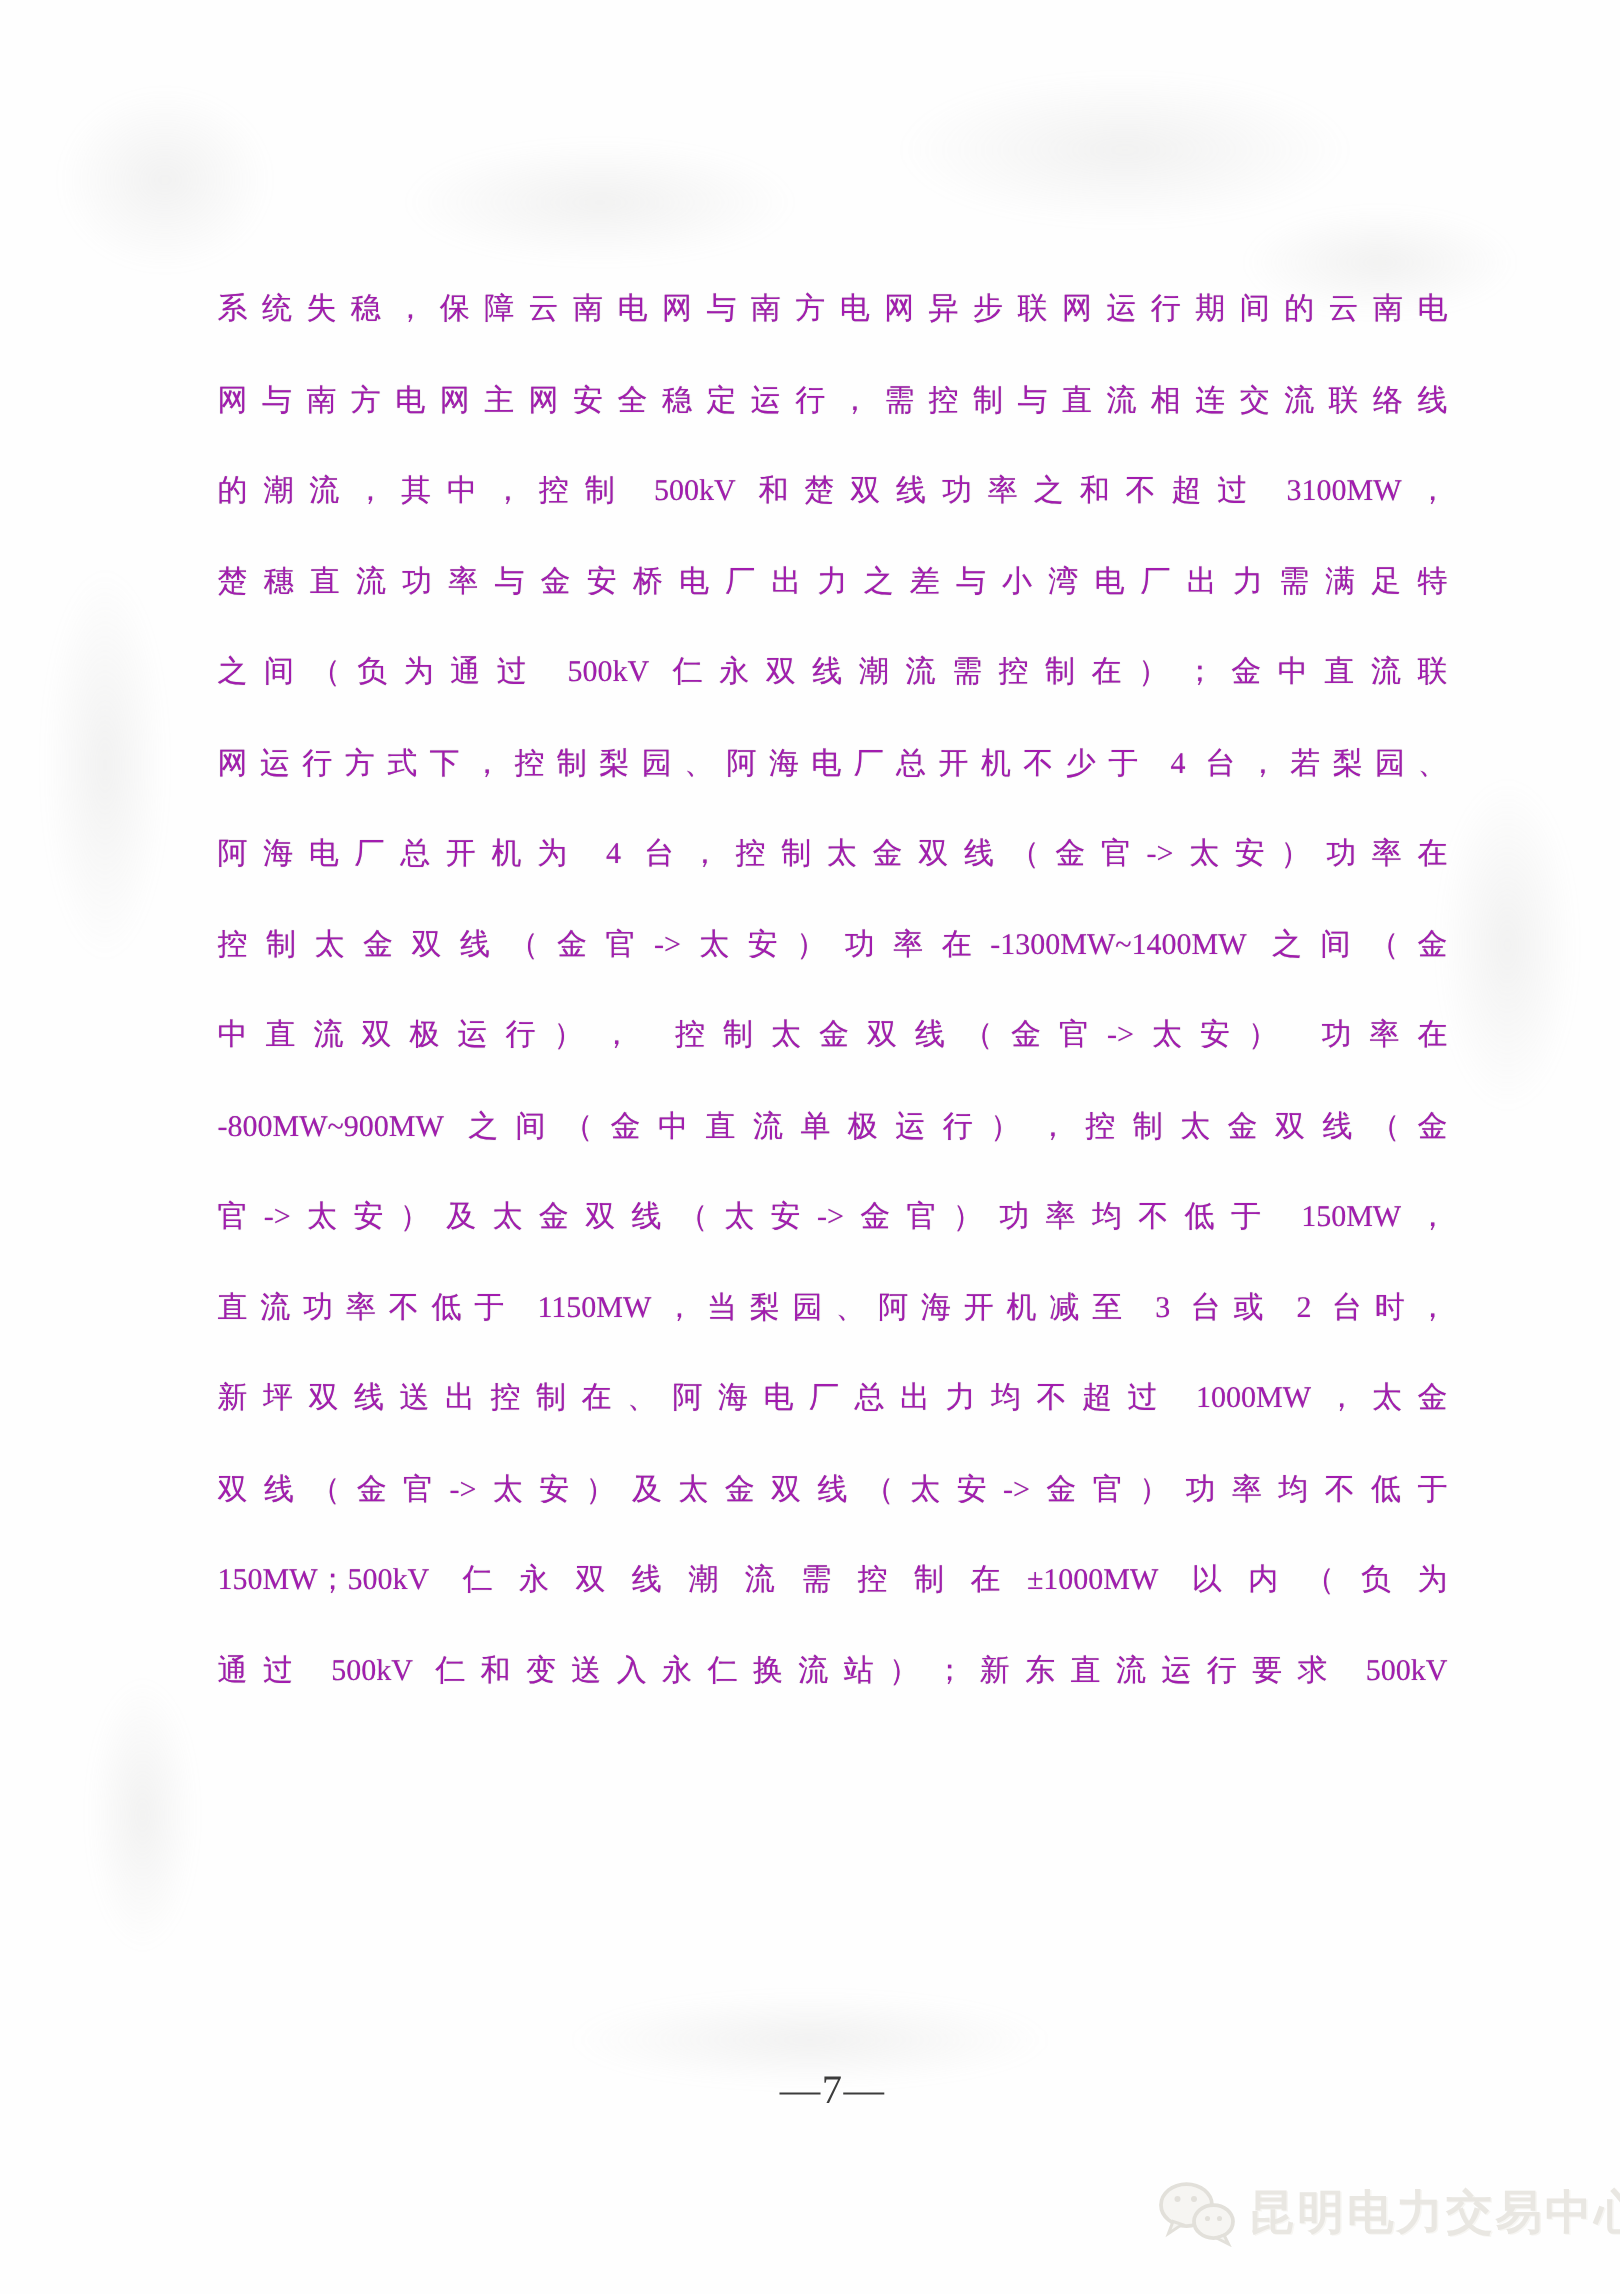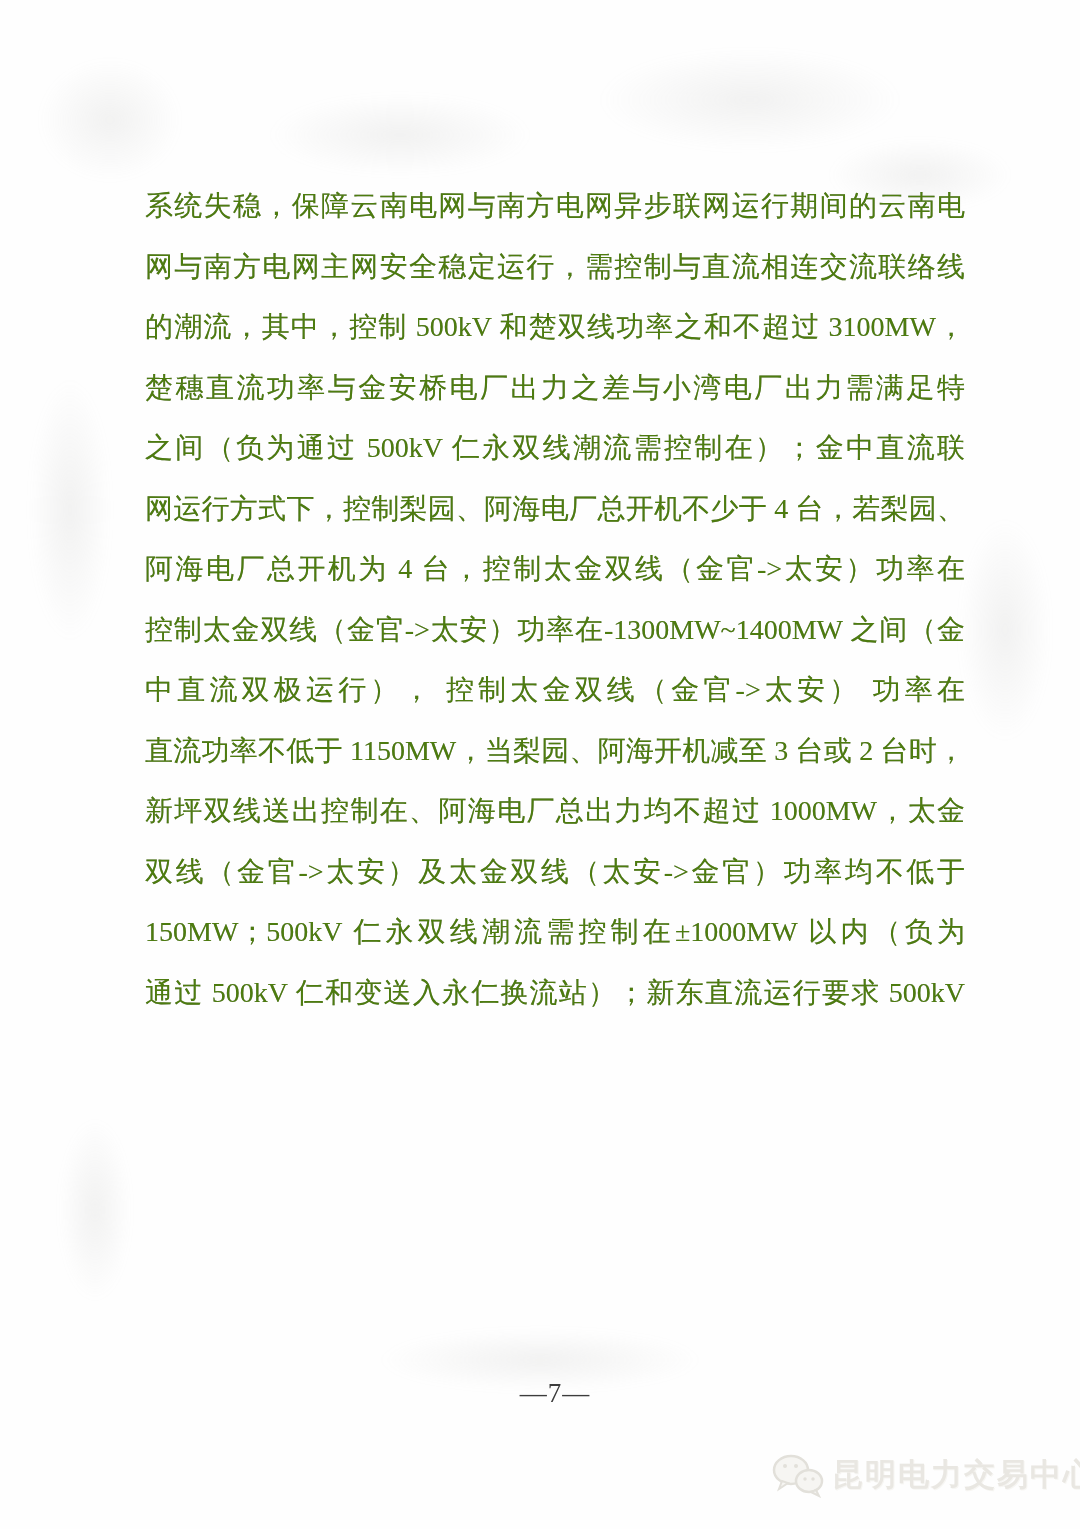--- a/index.html
+++ b/index.html
@@ -36,24 +36,24 @@
   .g7 { left: 380px; top: 1330px;width: 320px; height: 60px;  }
   .g8 { left: 60px;  top: 1120px;width: 70px;  height: 180px; }
 
   .text-block {
     position: absolute;
     left: 145px;
     top: 176px;
     width: 820px;
   }
   .doc-line {
-    font-size: 28px;
+    font-size: 20px;
     height: 60.5px;
     line-height: 60.5px;
-    color: #4d7c0f;
+    color: #a21caf;
     white-space: nowrap;
     text-align: justify;
     text-align-last: justify;
     text-shadow: 0 0 0.6px rgba(40,40,40,0.45);
   }
   .page-number {
     position: absolute;
     left: 145px;
     top: 1378px;
     width: 820px;
@@ -103,20 +103,22 @@
   <div class="text-block">
     <div class="doc-line">系统失稳，保障云南电网与南方电网异步联网运行期间的云南电</div>
     <div class="doc-line">网与南方电网主网安全稳定运行，需控制与直流相连交流联络线</div>
     <div class="doc-line">的潮流，其中，控制 500kV 和楚双线功率之和不超过 3100MW，</div>
     <div class="doc-line">楚穗直流功率与金安桥电厂出力之差与小湾电厂出力需满足特</div>
     <div class="doc-line">之间（负为通过 500kV 仁永双线潮流需控制在）；金中直流联</div>
     <div class="doc-line">网运行方式下，控制梨园、阿海电厂总开机不少于 4 台，若梨园、</div>
     <div class="doc-line">阿海电厂总开机为 4 台，控制太金双线（金官-&gt;太安）功率在</div>
     <div class="doc-line">控制太金双线（金官-&gt;太安）功率在-1300MW~1400MW 之间（金</div>
     <div class="doc-line">中直流双极运行）， 控制太金双线（金官-&gt;太安） 功率在</div>
+    <div class="doc-line">-800MW~900MW 之间（金中直流单极运行），控制太金双线（金</div>
+    <div class="doc-line">官-&gt;太安）及太金双线（太安-&gt;金官）功率均不低于 150MW，</div>
     <div class="doc-line">直流功率不低于 1150MW，当梨园、阿海开机减至 3 台或 2 台时，</div>
     <div class="doc-line">新坪双线送出控制在、阿海电厂总出力均不超过 1000MW，太金</div>
     <div class="doc-line">双线（金官-&gt;太安）及太金双线（太安-&gt;金官）功率均不低于</div>
     <div class="doc-line">150MW；500kV 仁永双线潮流需控制在±1000MW 以内（负为</div>
     <div class="doc-line">通过 500kV 仁和变送入永仁换流站）；新东直流运行要求 500kV</div>
   </div>
 
   <div class="page-number">—7—</div>
 
   <div class="watermark">

